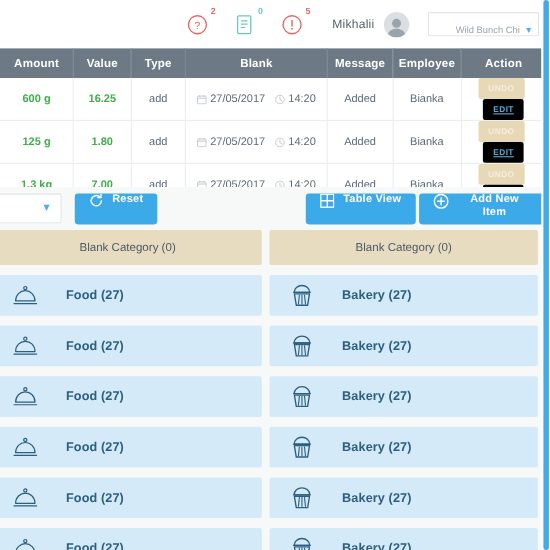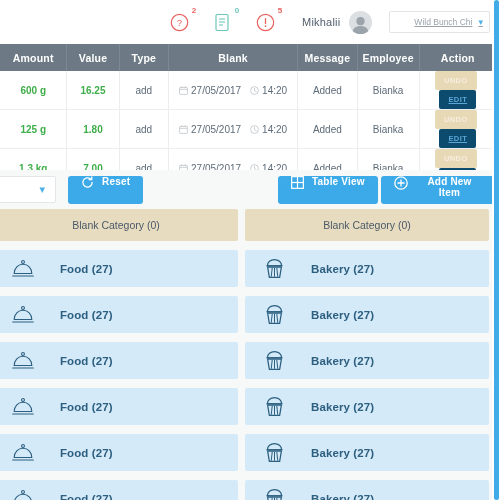--- a/index.html
+++ b/index.html
@@ -32,23 +32,23 @@
   .username { font-size: 11px; color: #53616e; margin-right: 9px; letter-spacing: .2px; }
   .avatar {
     width: 23px; height: 23px; border-radius: 50%;
     background: #dcdfe2; display:flex; align-items:flex-end; justify-content:center;
     overflow:hidden; margin-right: 17px;
   }
   .avatar svg { display:block; }
   .org-select {
     height: 22px; min-width: 82px;
     border: 1px solid #e2e5e8; border-radius: 2px; background:#fff;
-    display: flex; align-items: center; gap: 6px;
+    display: flex; align-items: flex-end; gap: 6px;
     padding: 0 6px 0 24px;
-    font-size: 8.5px; color: #9aa3ab; white-space: nowrap; overflow: hidden; text-decoration: underline;
+    font-size: 8.5px; color: #9aa3ab; white-space: nowrap; overflow: hidden;
   }
   .org-select .chev { color: #4db0e8; font-size: 9px; line-height: 1; }
 
   
   .table-wrap { position:absolute; top: 44px; left: 0; right: 4px; }
   table { width: 100%; border-collapse: collapse; table-layout: fixed; }
   thead th {
     background: #6d7a85; color: #ffffff;
     font-size: 10.5px; font-weight: 700;
     height: 27px; text-align: center;
@@ -68,21 +68,21 @@
   .datecell { display:flex; align-items:center; justify-content:center; gap:0; }
   .datecell .grp { display:flex; align-items:center; gap:3px; }
   .datecell .grp + .grp { margin-left: 9px; }
   .datecell svg { display:block; opacity: .55; }
   .btn-undo, .btn-edit {
     display: inline-block; border-radius: 2px; border: none;
     font-size: 7.5px; font-weight: 700; letter-spacing: .4px;
     padding: 5px 9px; cursor: pointer; font-family: "Liberation Sans", sans-serif;
   }
   .btn-undo { background: #e8d9b6; color: #f4ede0; margin-right: 4px; }
-  .btn-edit { background: #0c4a6e; color: #5ba8d8; text-decoration: underline; }
+  .btn-edit { background: #000000; color: #5ba8d8; text-decoration: underline; }
 
   
   .toolbar {
     position: absolute; top: 170px; left: 0; right: 4px; height: 39px;
     background: #f7f8f8;
     display: flex; align-items: center;
   }
   .filter-select {
     position:absolute; left: -56px; top: 6px;
     width: 112px; height: 27px;

